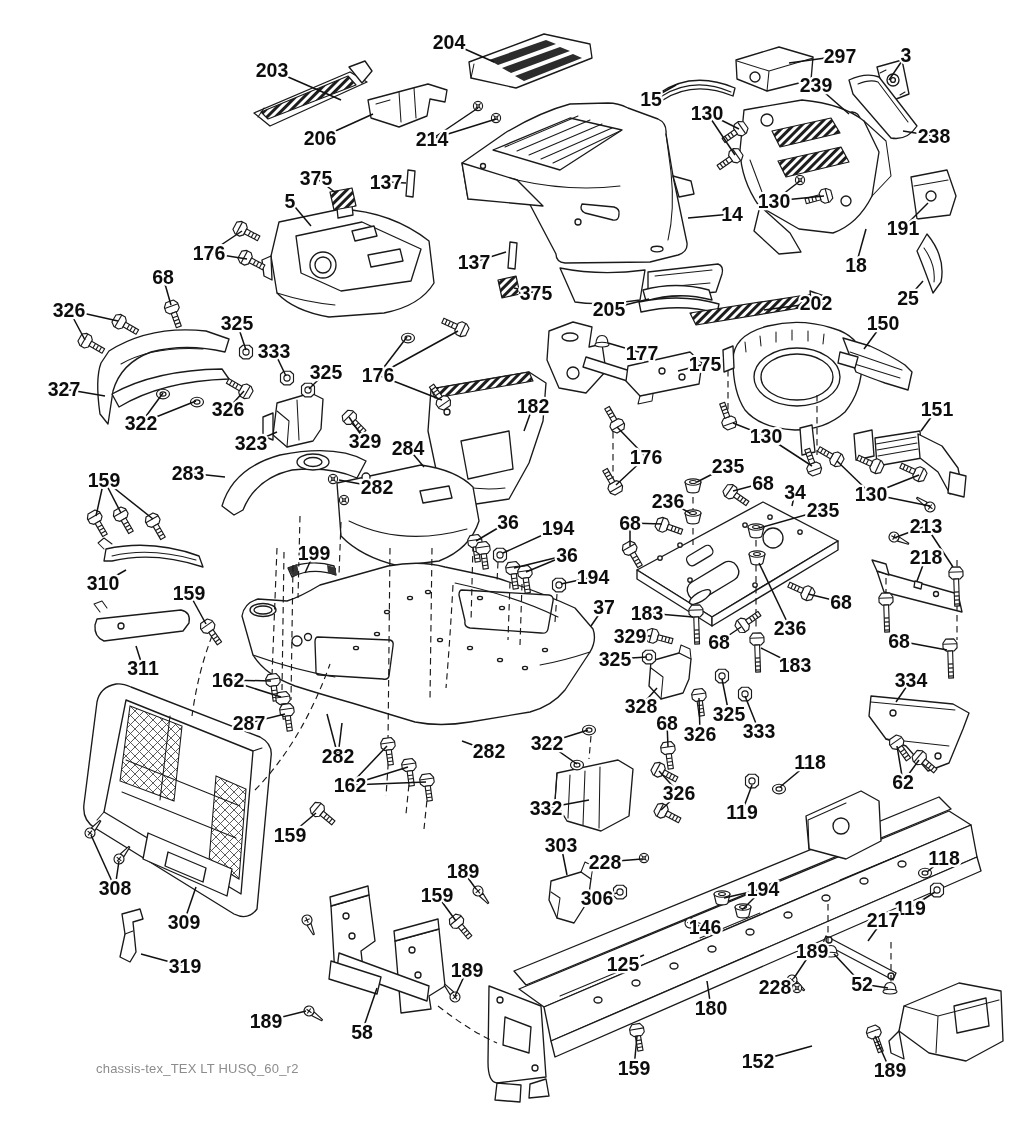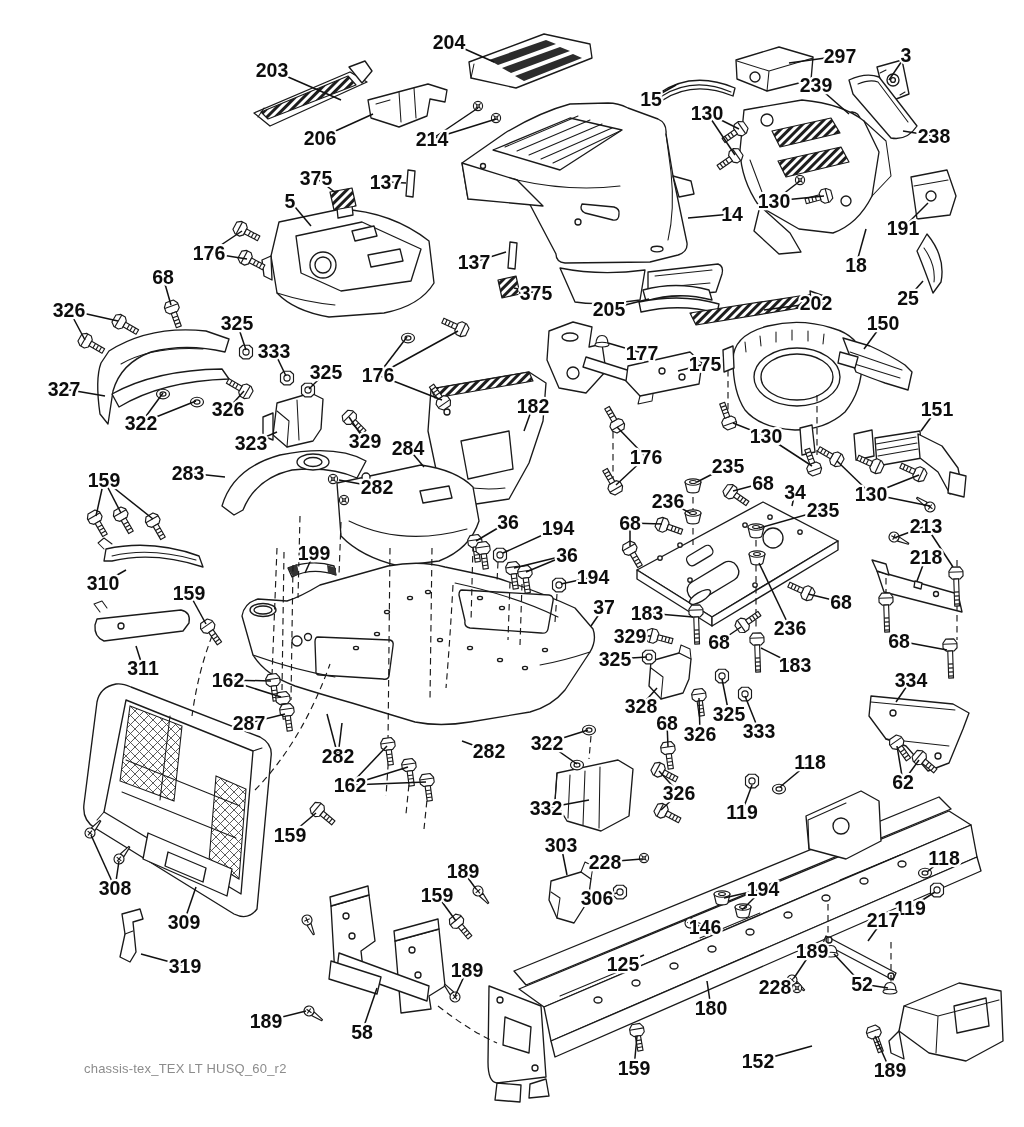--- a/index.html
+++ b/index.html
@@ -997,13 +997,13 @@
         <line x1="143" y1="668" x2="136" y2="646"></line>
         <text x="143" y="675.02" font-size="19.5">311</text>
       </g>
       <g>
         <line x1="189" y1="593" x2="206" y2="624"></line>
         <text x="189" y="600.02" font-size="19.5">159</text>
       </g>
     </g>
 </svg>
 
-<div id="footer-note" style="left: 84px; top: 1061px;">chassis-tex_TEX LT HUSQ_60_r2</div>
+<div id="footer-note" style="left: 96px; top: 1061px;">chassis-tex_TEX LT HUSQ_60_r2</div>
 
 </body></html>

